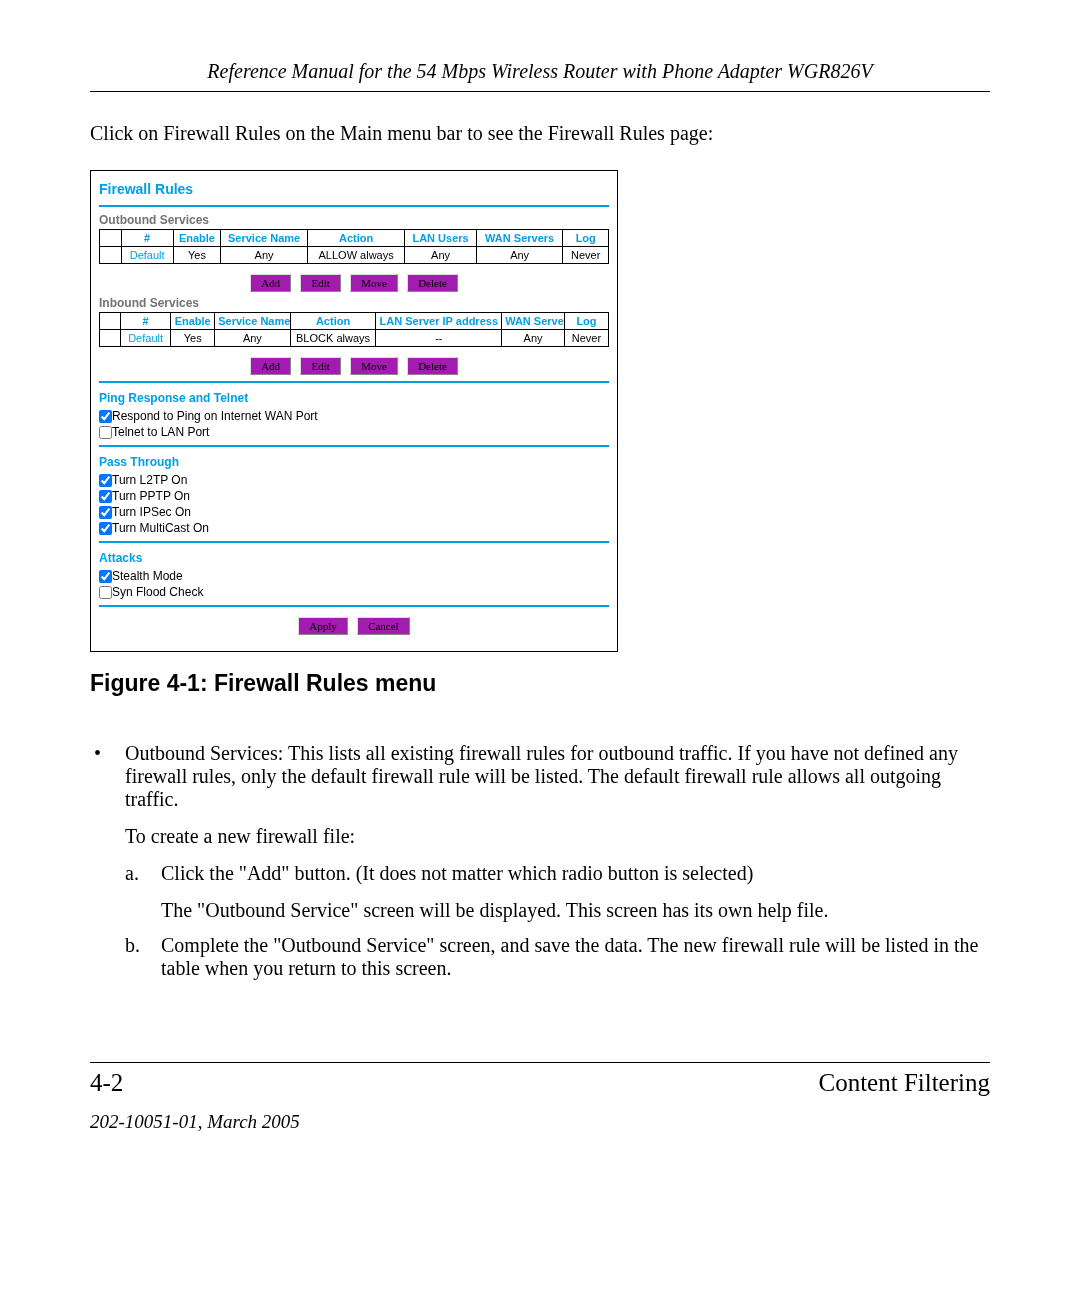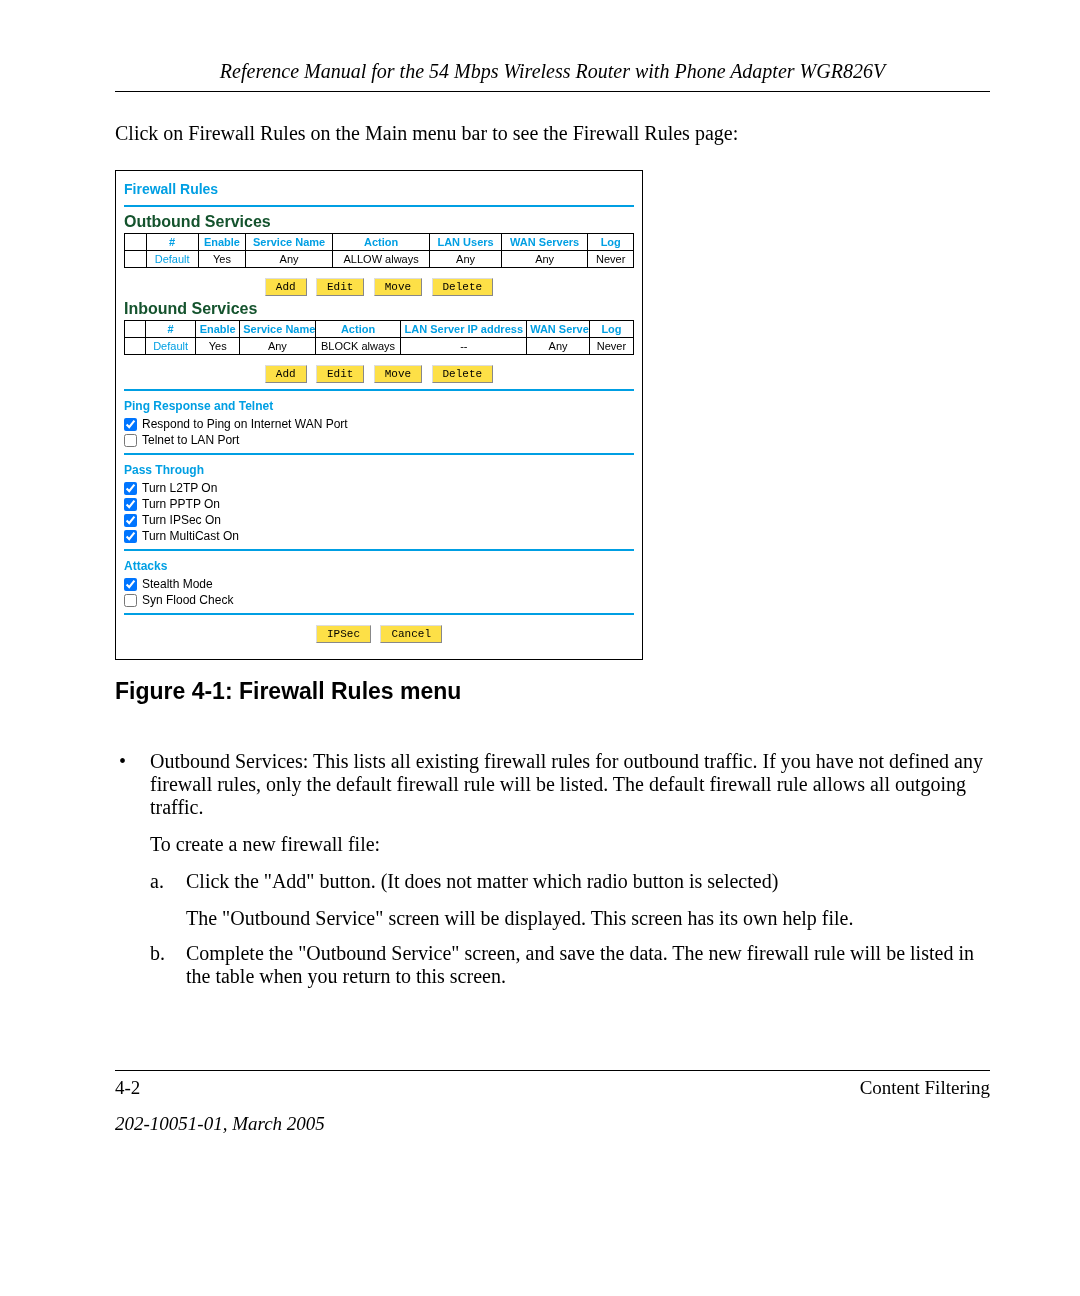--- a/index.html
+++ b/index.html
@@ -4,21 +4,21 @@
 <style>
   body {
     margin: 0;
     padding: 0;
     font-family: "Times New Roman", Times, serif;
     background: #fff;
     color: #000;
     width: 1080px;
   }
   .page {
-    padding: 60px 90px 40px 115px;
+    padding: 60px 90px 40px 90px;
   }
   .header-title {
     font-style: italic;
     text-align: center;
     font-size: 20px;
     margin-bottom: 8px;
   }
   .hr {
     border: none;
     border-top: 1.5px solid #000;
@@ -43,22 +43,22 @@
     font-size: 14px;
     margin: 4px 0 8px 0;
   }
   .blue-rule {
     border: none;
     border-top: 2px solid #009fe3;
     margin: 6px 0 6px 0;
   }
   .subhead {
     font-weight: bold;
-    font-size: 16px;
-    color: #14532d;
+    font-size: 12px;
+    color: #737373;
     margin: 4px 0 2px 0;
   }
   table.rules {
     border-collapse: collapse;
     width: 100%;
     font-size: 11px;
     table-layout: fixed;
   }
   table.rules th, table.rules td {
     border: 1px solid #000;
@@ -76,42 +76,41 @@
     color: #009fe3;
     font-weight: normal;
     text-align: center;
   }
   .btn-row {
     text-align: center;
     margin: 10px 0 4px 0;
   }
   .ui-btn {
     display: inline-block;
-    font-family: Liberation Mono, monospace;
+    font-family: Liberation Serif, serif;
     font-size: 11px;
     padding: 2px 10px;
-    background: #fde047;
+    background: #a21caf;
     border: 1px solid #888;
     border-top-color: #ddd;
     border-left-color: #ddd;
     margin: 0 3px;
     cursor: pointer;
   }
   .small-title {
     color: #009fe3;
     font-weight: bold;
     font-size: 12px;
     margin: 8px 0 4px 0;
   }
   .chk-row {
     font-size: 12px;
     margin: 2px 0;
     display: flex;
     align-items: center;
-    gap: 5px;
   }
   .chk-row input { margin: 0; }
   .figure-caption {
     font-family: Arial, Helvetica, sans-serif;
     font-weight: bold;
     font-size: 23px;
     margin: 18px 0 45px 0;
   }
   ul.bullets {
     list-style: none;
@@ -147,21 +146,21 @@
     margin-top: 70px;
   }
   .footer-hr {
     border: none;
     border-top: 1.5px solid #000;
     margin-bottom: 6px;
   }
   .footer-row {
     display: flex;
     justify-content: space-between;
-    font-size: 19px;
+    font-size: 25px;
   }
   .footer-center {
     text-align: left;
     font-style: italic;
     font-size: 19px;
     margin-top: 14px;
   }
 </style>
 </head>
 <body>
@@ -296,21 +295,21 @@
         <input type="checkbox" checked="" style="">
         <span>Stealth Mode</span>
       </div>
     <div class="chk-row">
         <input type="checkbox" style="">
         <span>Syn Flood Check</span>
       </div>
 
     <hr class="blue-rule">
     <div class="btn-row">
-      <span class="ui-btn">IPSec</span>
+      <span class="ui-btn">Apply</span>
       <span class="ui-btn">Cancel</span>
     </div>
   </div>
 
   <div class="figure-caption">Figure 4-1:  Firewall Rules menu</div>
 
   <ul class="bullets">
     <li>
       <span class="dot">•</span>
       <div>

